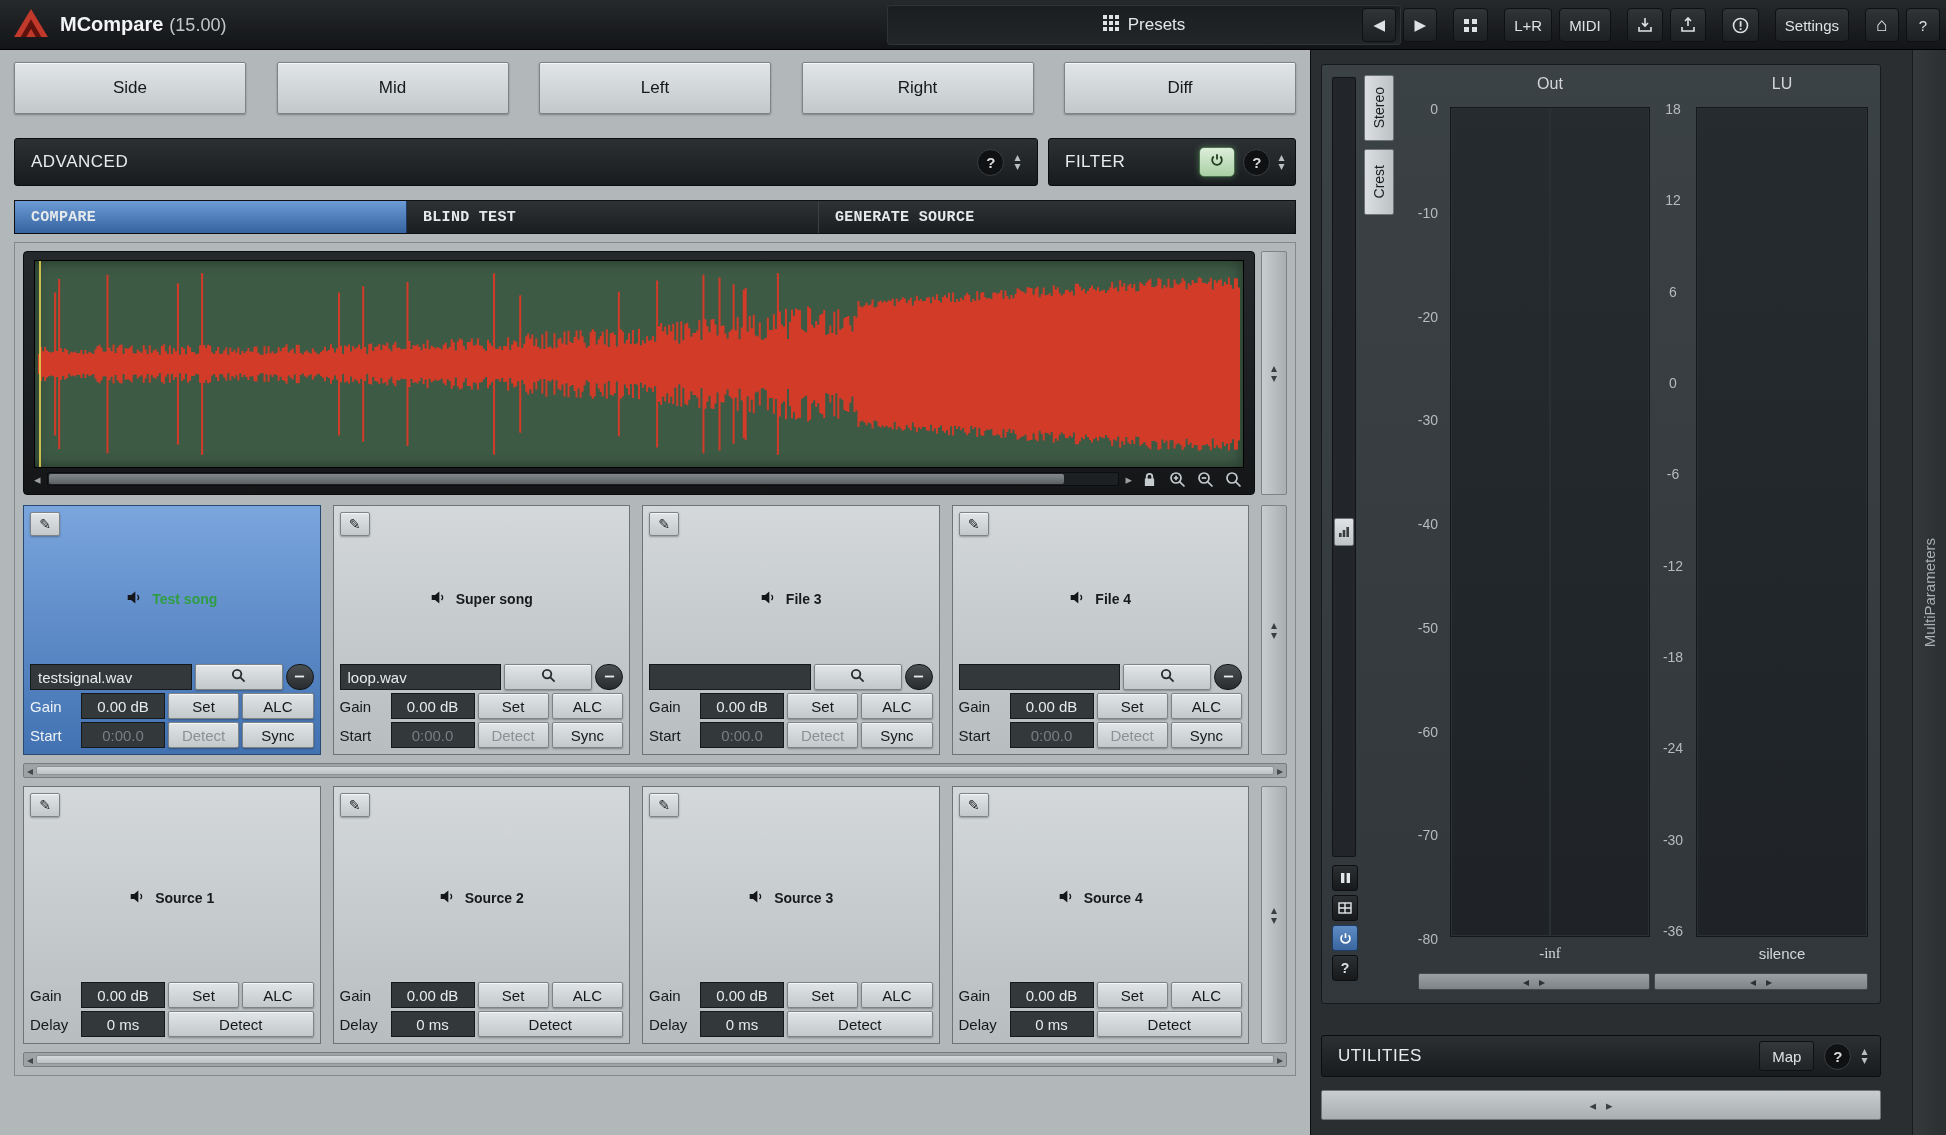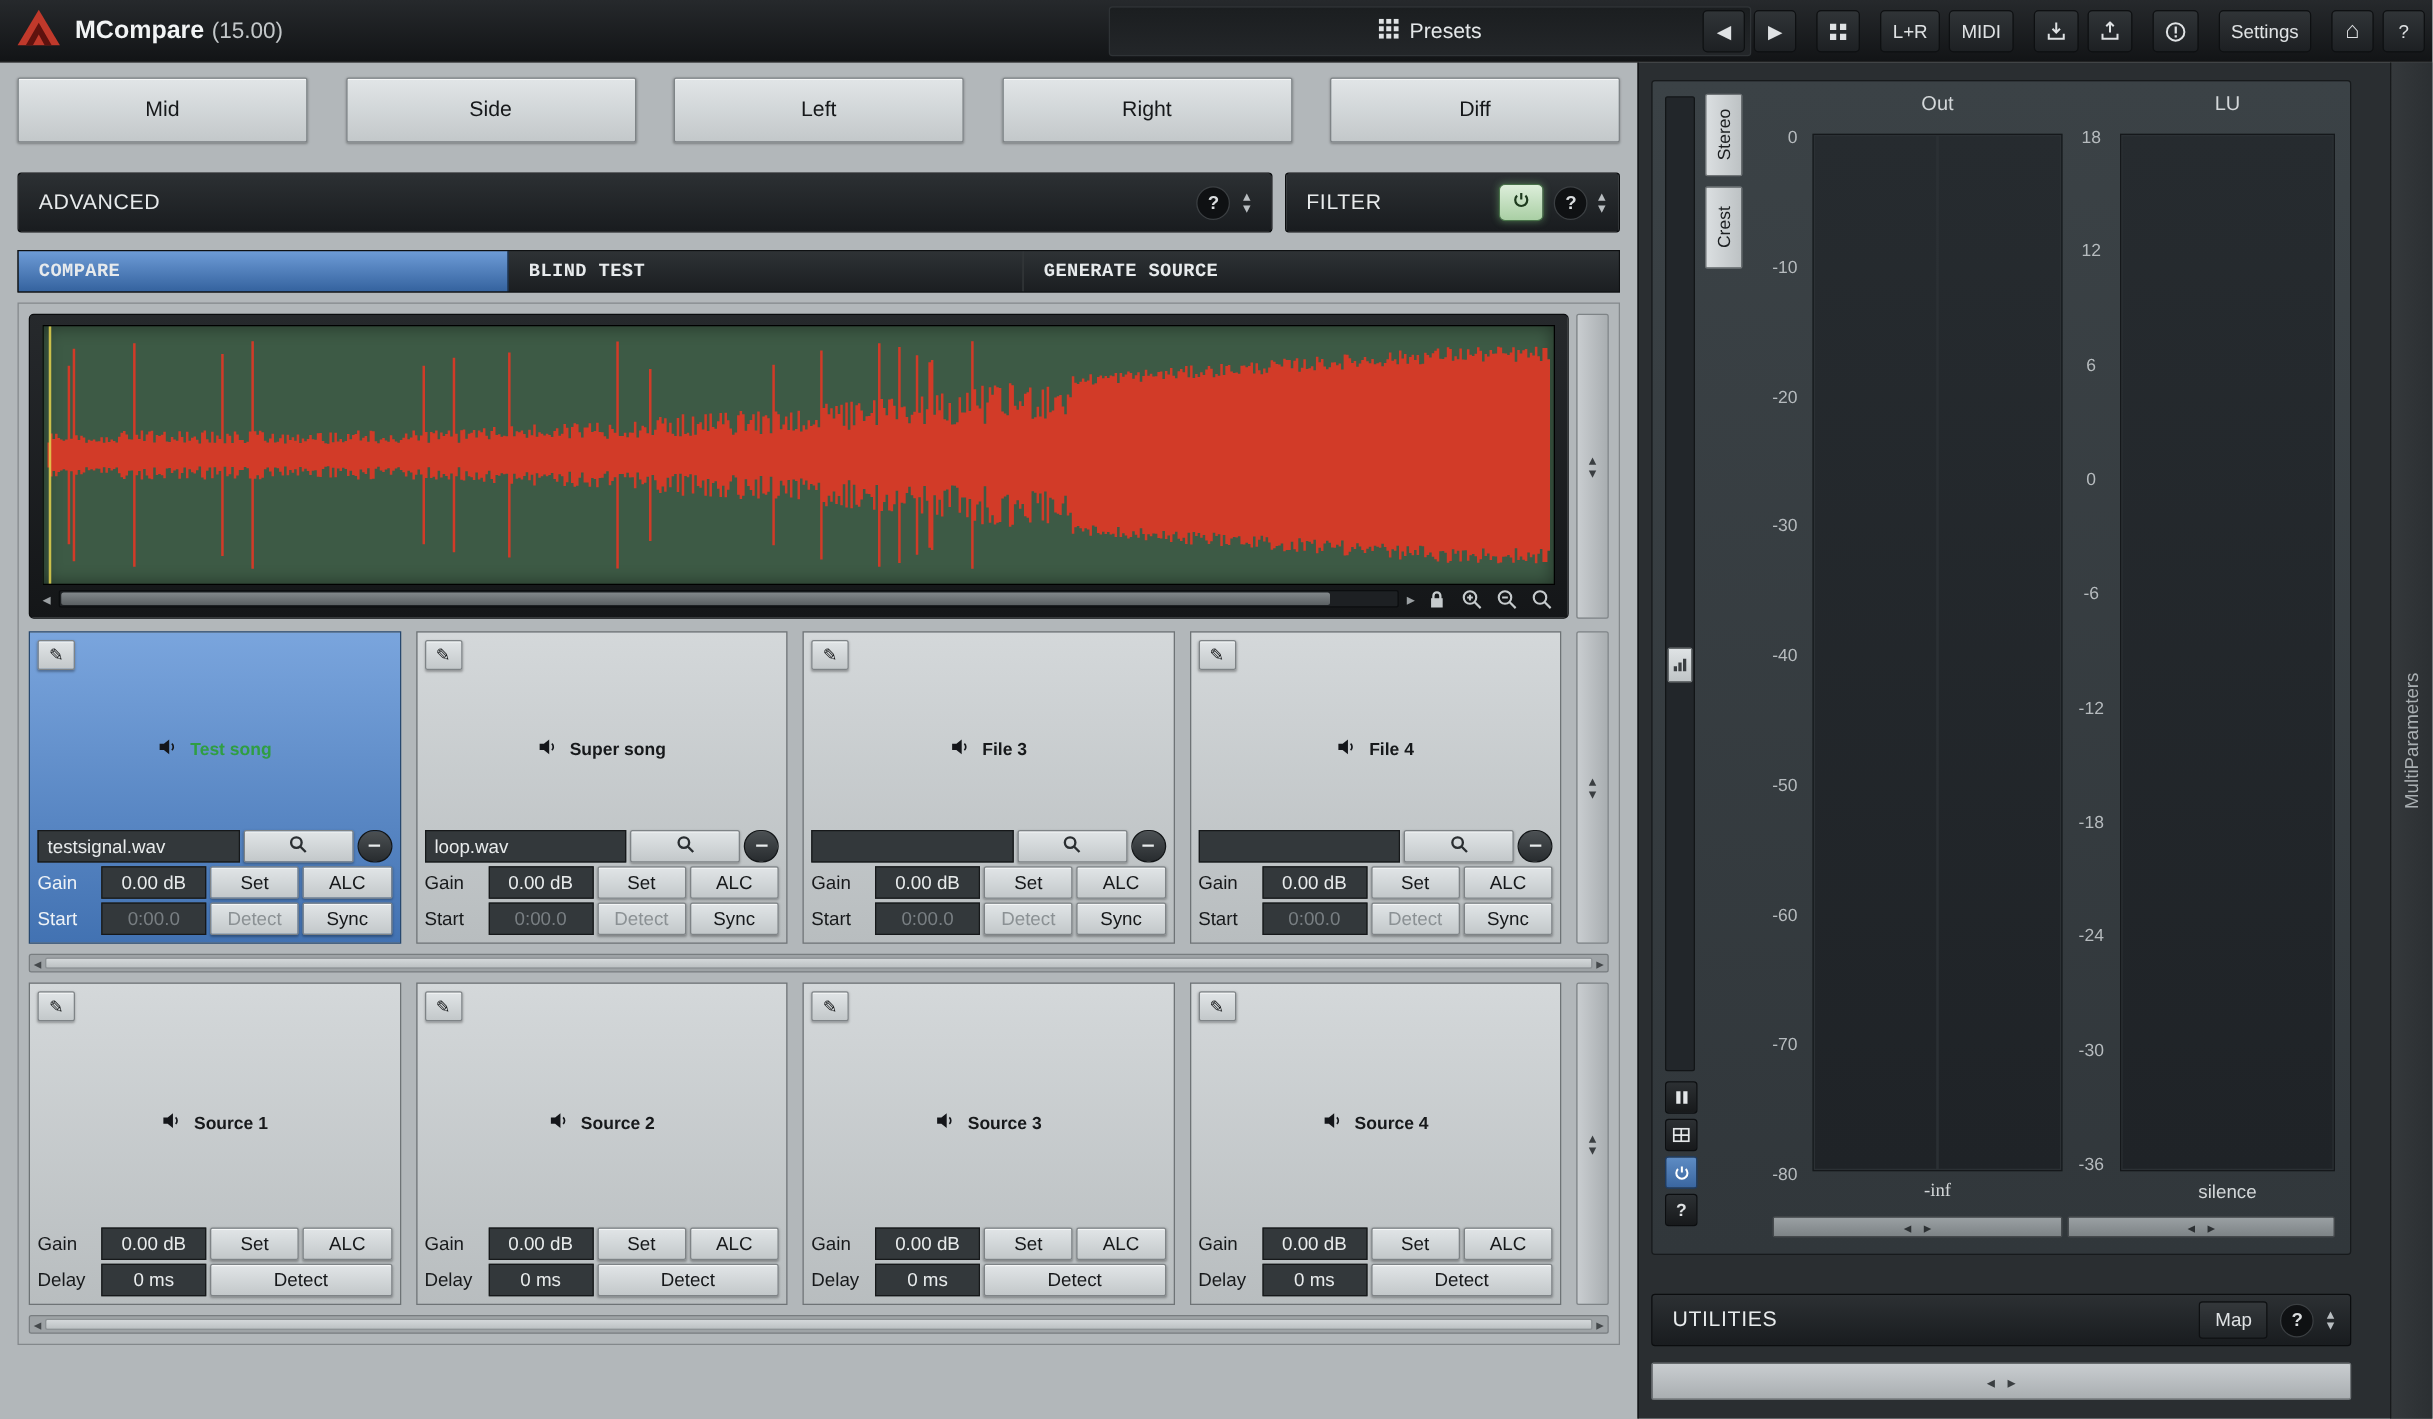--- a/index.html
+++ b/index.html
@@ -59,21 +59,21 @@
 
   
   .adv-row { display:flex; gap:10px; margin:24px 14px 0; height:48px; }
   .darkbar {
     background:linear-gradient(#2c3033,#191c1f);
     border:1px solid #0b0d0f; border-radius:3px;
     color:#e8ebec; display:flex; align-items:center;
     font-size:17px; letter-spacing:.5px;
   }
   .advanced-bar { flex:1; padding:0 16px; }
-  .filter-bar { width:268px; padding:0 10px 0 16px; gap:9px; }
+  .filter-bar { width:248px; padding:0 10px 0 16px; gap:9px; }
   .bar-right { margin-left:auto; display:flex; align-items:center; gap:10px; }
   .qcircle {
     width:27px; height:27px; border-radius:50%;
     background:#0f1113; border:1px solid #3b3f42;
     color:#d9dcde; font-size:15px; font-weight:bold;
     display:flex; align-items:center; justify-content:center;
   }
   .collapse { display:flex; flex-direction:column; line-height:9px; font-size:12px; color:#b9bec1; }
   .power-btn {
     width:36px; height:30px; border-radius:5px;
@@ -367,22 +367,22 @@
         <span>?</span>
       </button>
   </div>
 </header>
 
 <div class="content">
 
 <main class="left">
 
   <div class="channel-row">
+    <button class="lbtn channel-btn">Side</button>
     <button class="lbtn channel-btn">Mid</button>
-    <button class="lbtn channel-btn">Side</button>
     <button class="lbtn channel-btn">Left</button>
     <button class="lbtn channel-btn">Right</button>
     <button class="lbtn channel-btn">Diff</button>
   </div>
 
   <div class="adv-row">
     <div class="darkbar advanced-bar">
       <span>ADVANCED</span>
       <span class="bar-right">
         <span class="qcircle">?</span>

